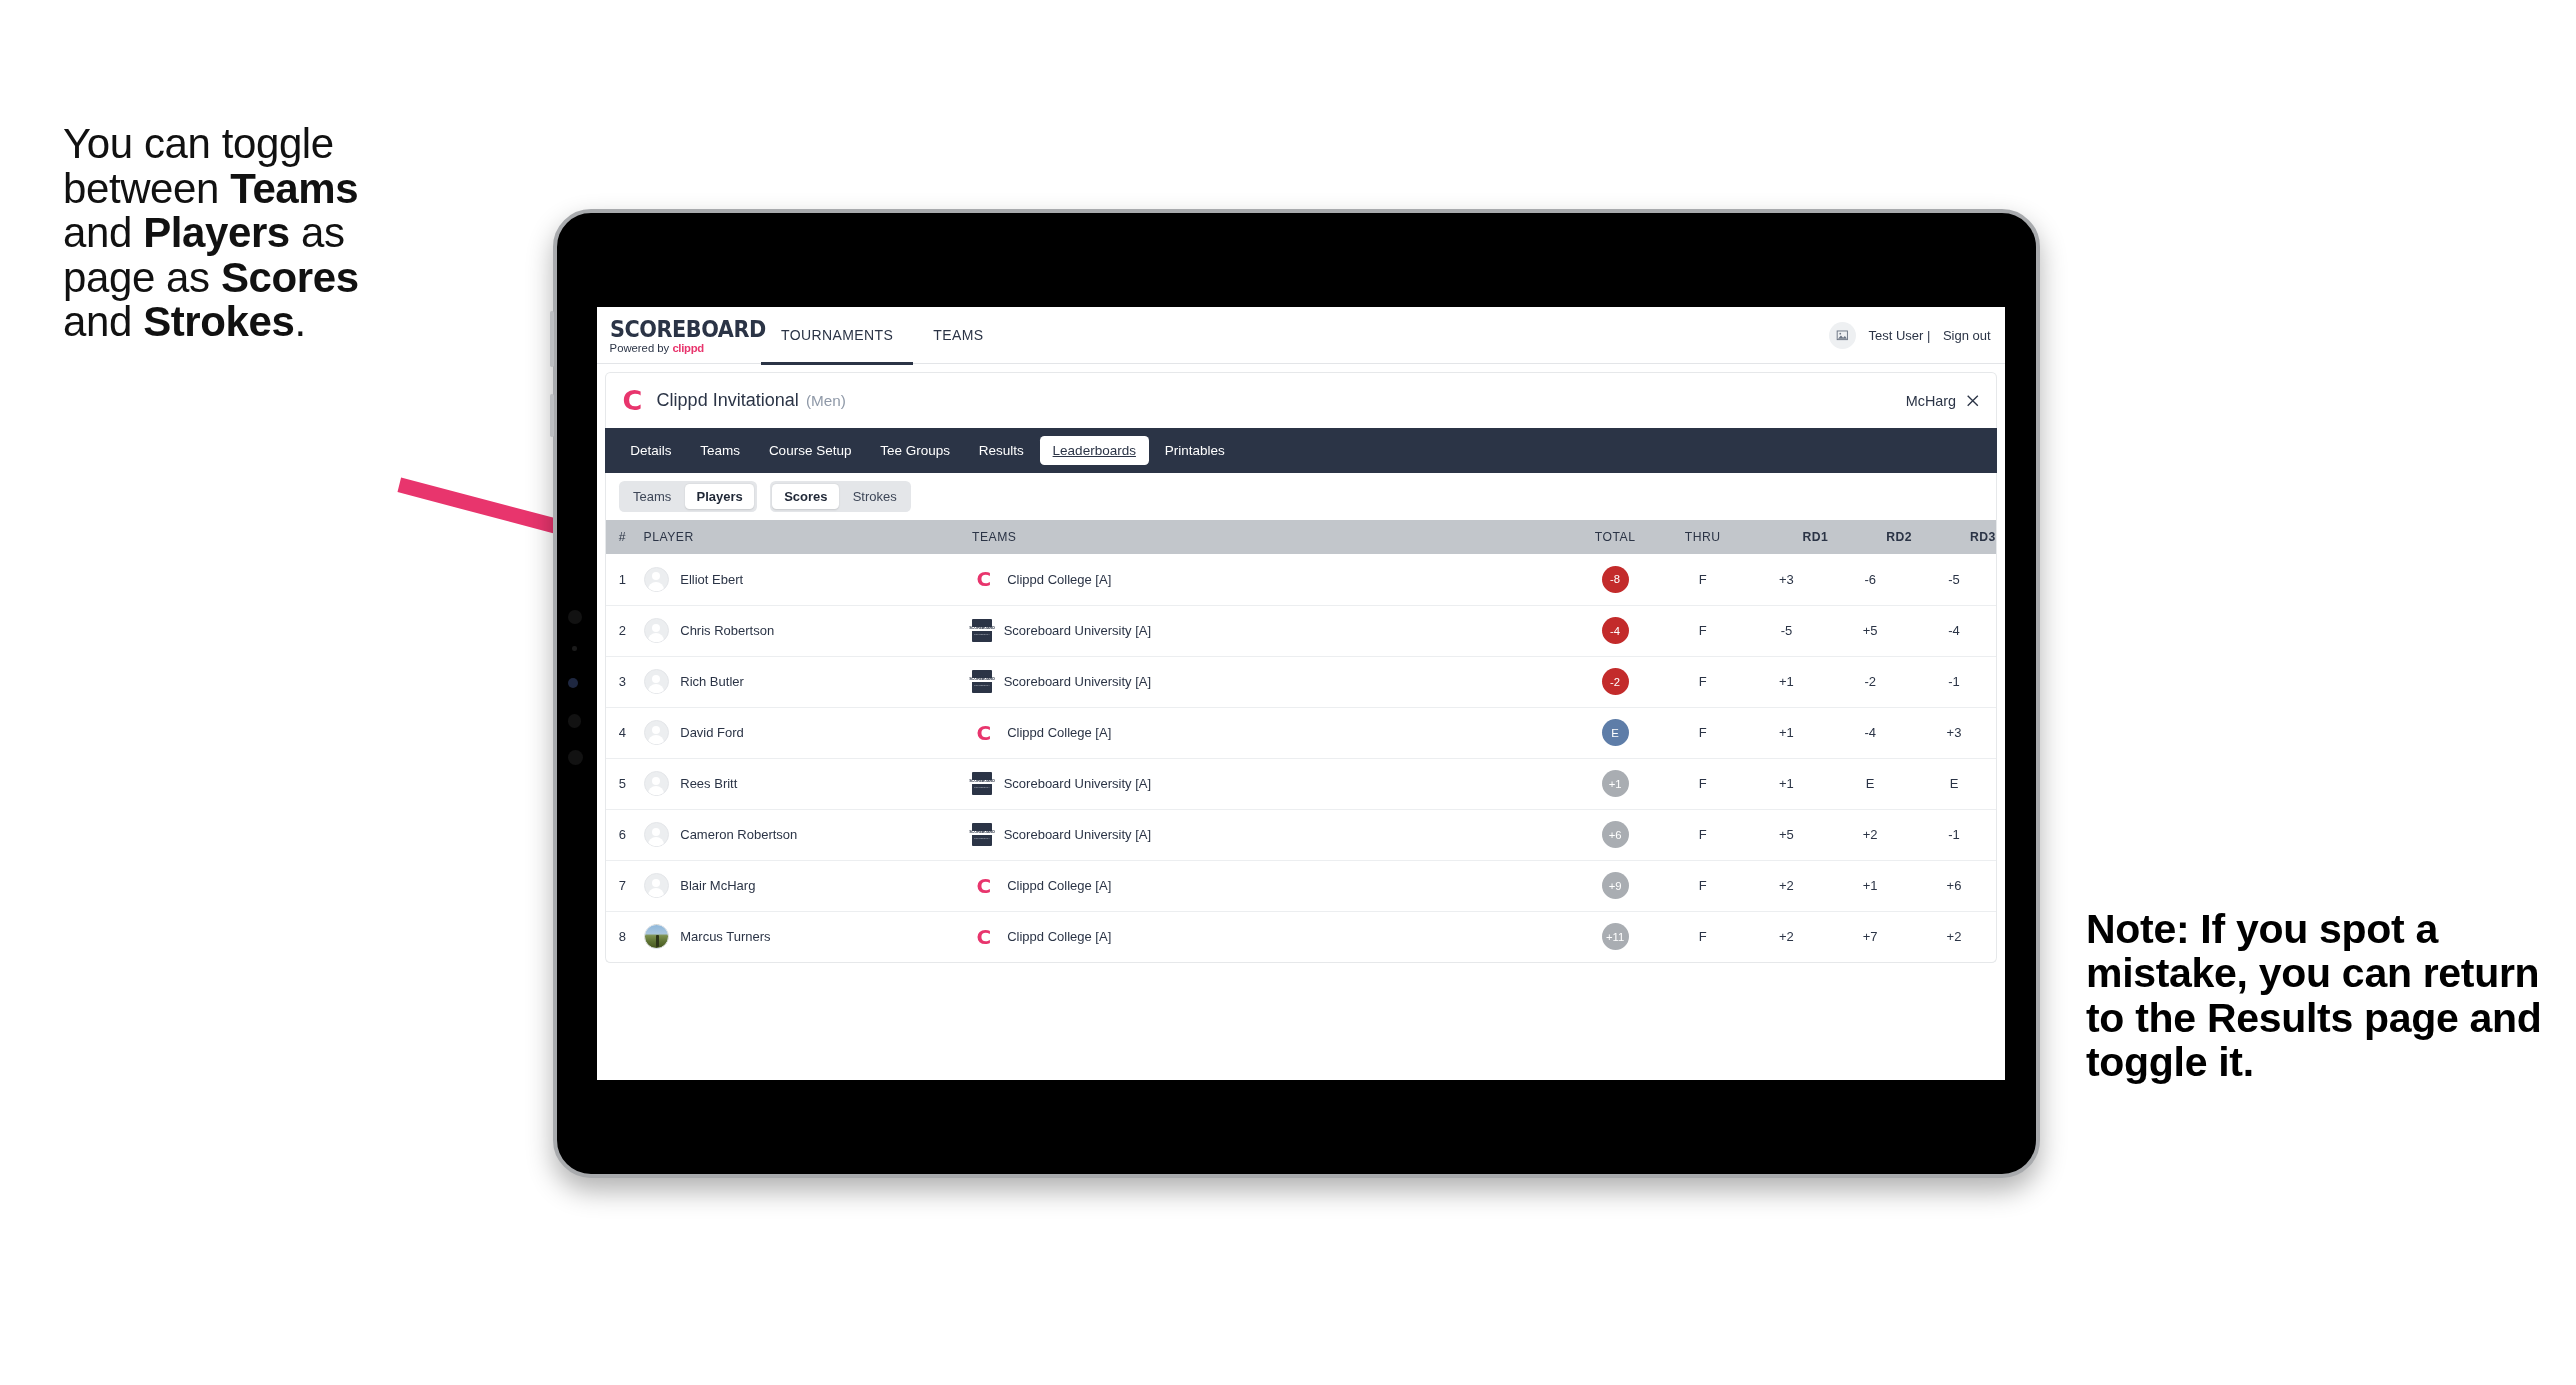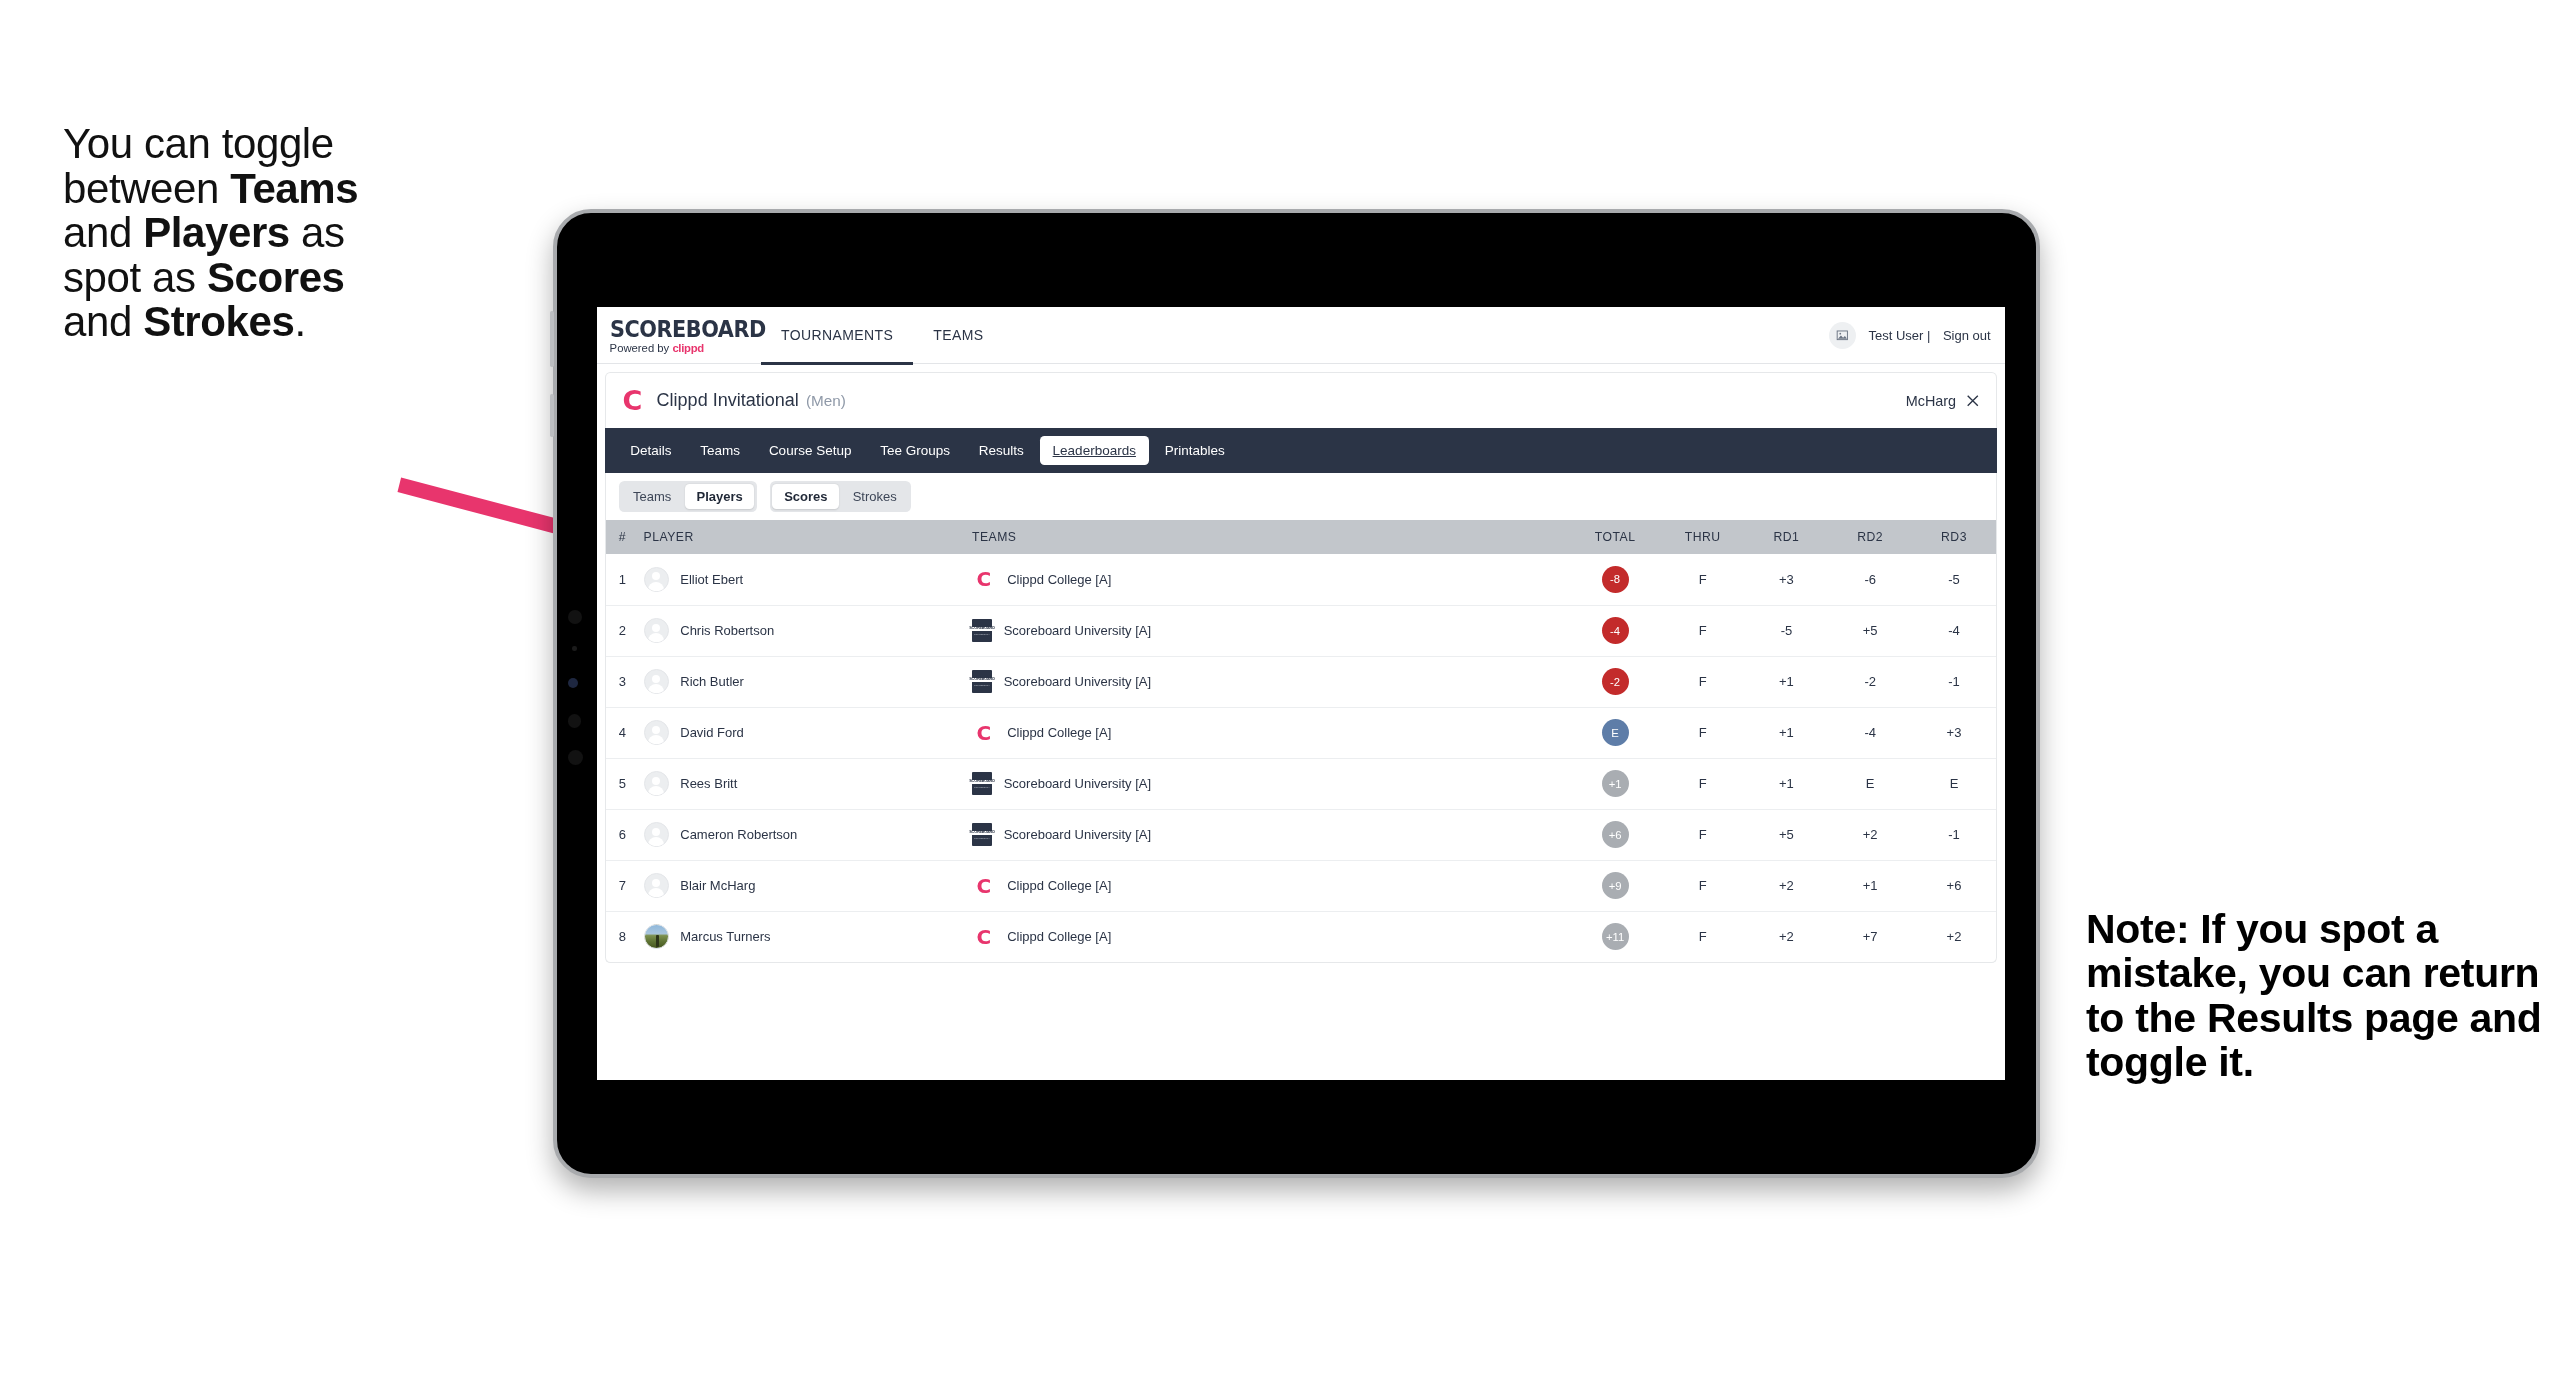--- a/index.html
+++ b/index.html
@@ -294,21 +294,21 @@
     font-weight: normal;
     letter-spacing: 0.5px;
     text-align: left;
     padding: 10px 0;
   }
   .col-rank   { width: 34px; padding-left: 12.6px !important; }
   .col-player { width: 298px; }
   .col-team   { width: 542px; }
   .col-total  { width: 83px; text-align: center !important; }
   .col-thru   { width: 76px; text-align: center; }
-  .col-rd     { width: 76px; text-align: center; }
+  .col-rd     { width: 76px; text-align: right; font-weight: bold; }
 
   tbody tr { border-top: 0.9px solid #eceef0; height: 51px; }
   tbody tr:first-child { border-top: none; }
   tbody td {
     font-size: 13px;
     color: #2b3446;
     vertical-align: middle;
   }
   td.rank { padding-left: 12.6px; color: #2b3446; }
   .playercell { display: flex; align-items: center; gap: 11.7px; }
@@ -401,21 +401,21 @@
   .badge.gray  { background: #a9adb2; }
   td.center { text-align: center; }
 </style>
 </head>
 <body>
 
 <div class="annotation-left">
   <div><span>You can toggle</span></div>
   <div><span>between </span><span class="b">Teams</span></div>
   <div><span>and </span><span class="b">Players</span><span> as</span></div>
-  <div><span>spot as </span><span class="b">Scores</span></div>
+  <div><span>page as </span><span class="b">Scores</span></div>
   <div><span>and </span><span class="b">Strokes</span><span>.</span></div>
 </div>
 
 <svg class="arrow-svg" viewBox="0 0 300 120">
   <path d="M4 14 L232 74 L236 54 L292 92 L222 110 L226 90 L0 30 Z" fill="#e8356d"></path>
 </svg>
 
 <div class="annotation-right">Note: If you spot a mistake, you can return to the Results page and toggle it.</div>
 
 <div class="tablet">

